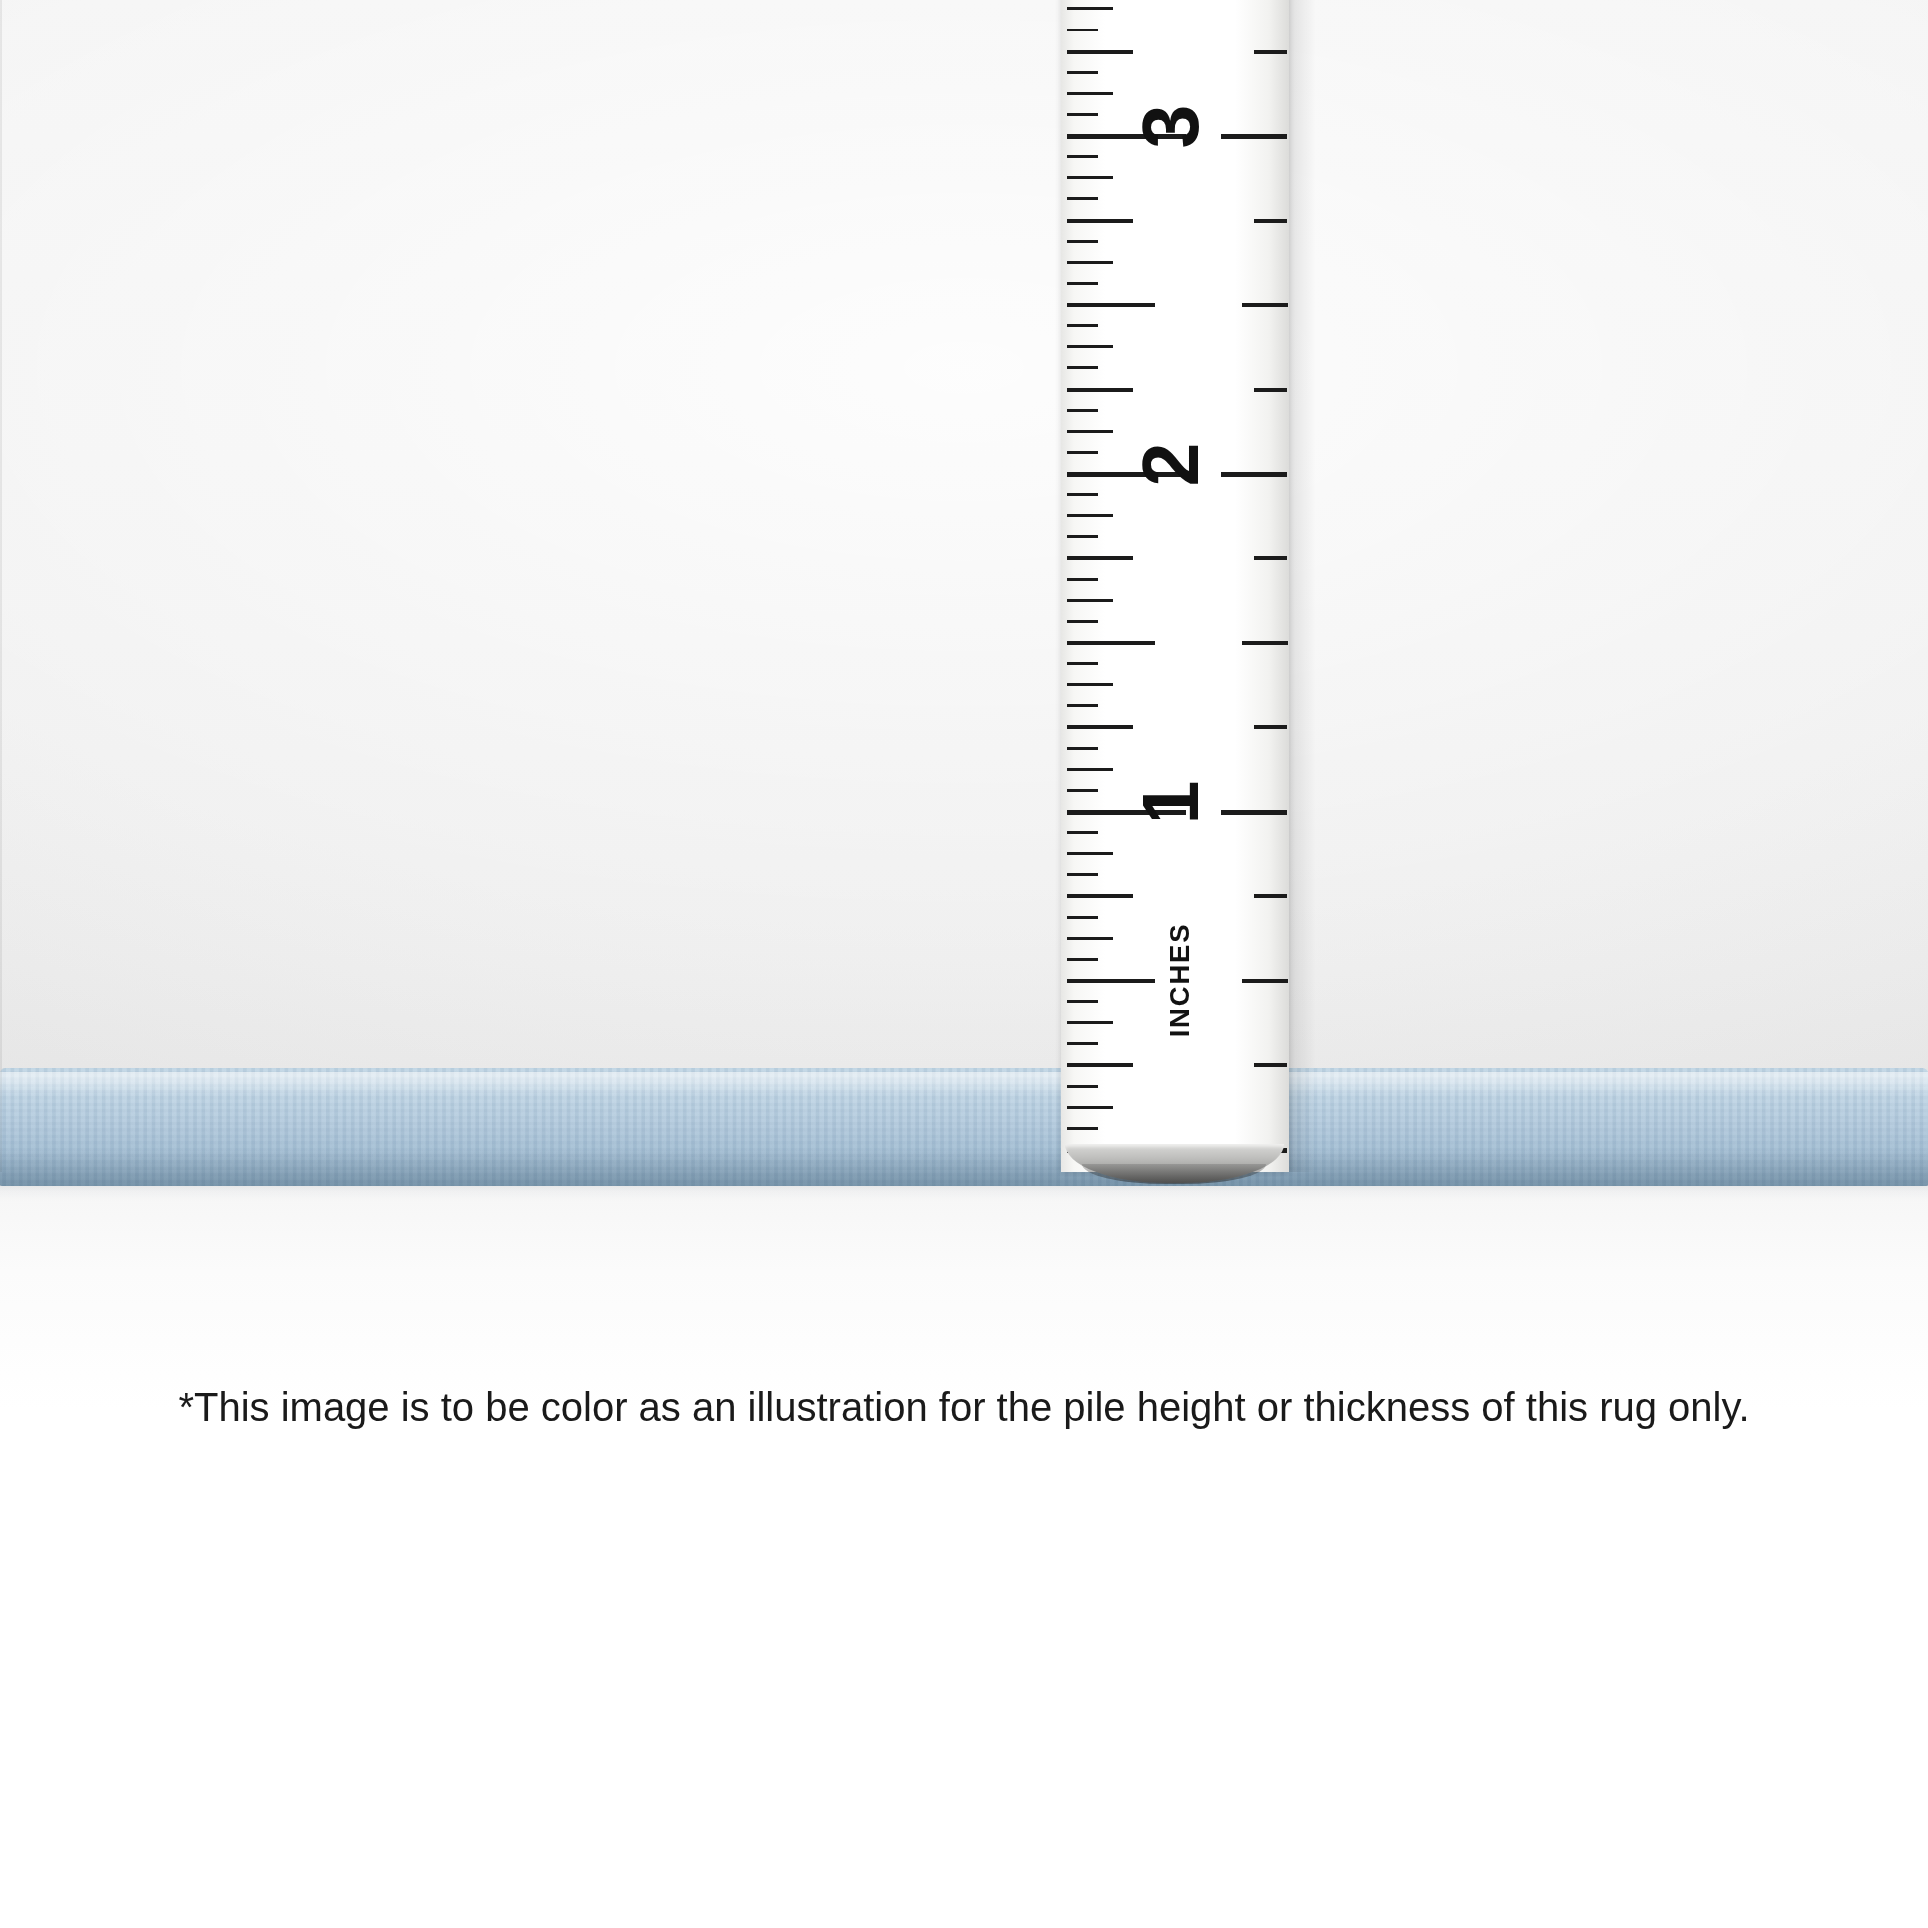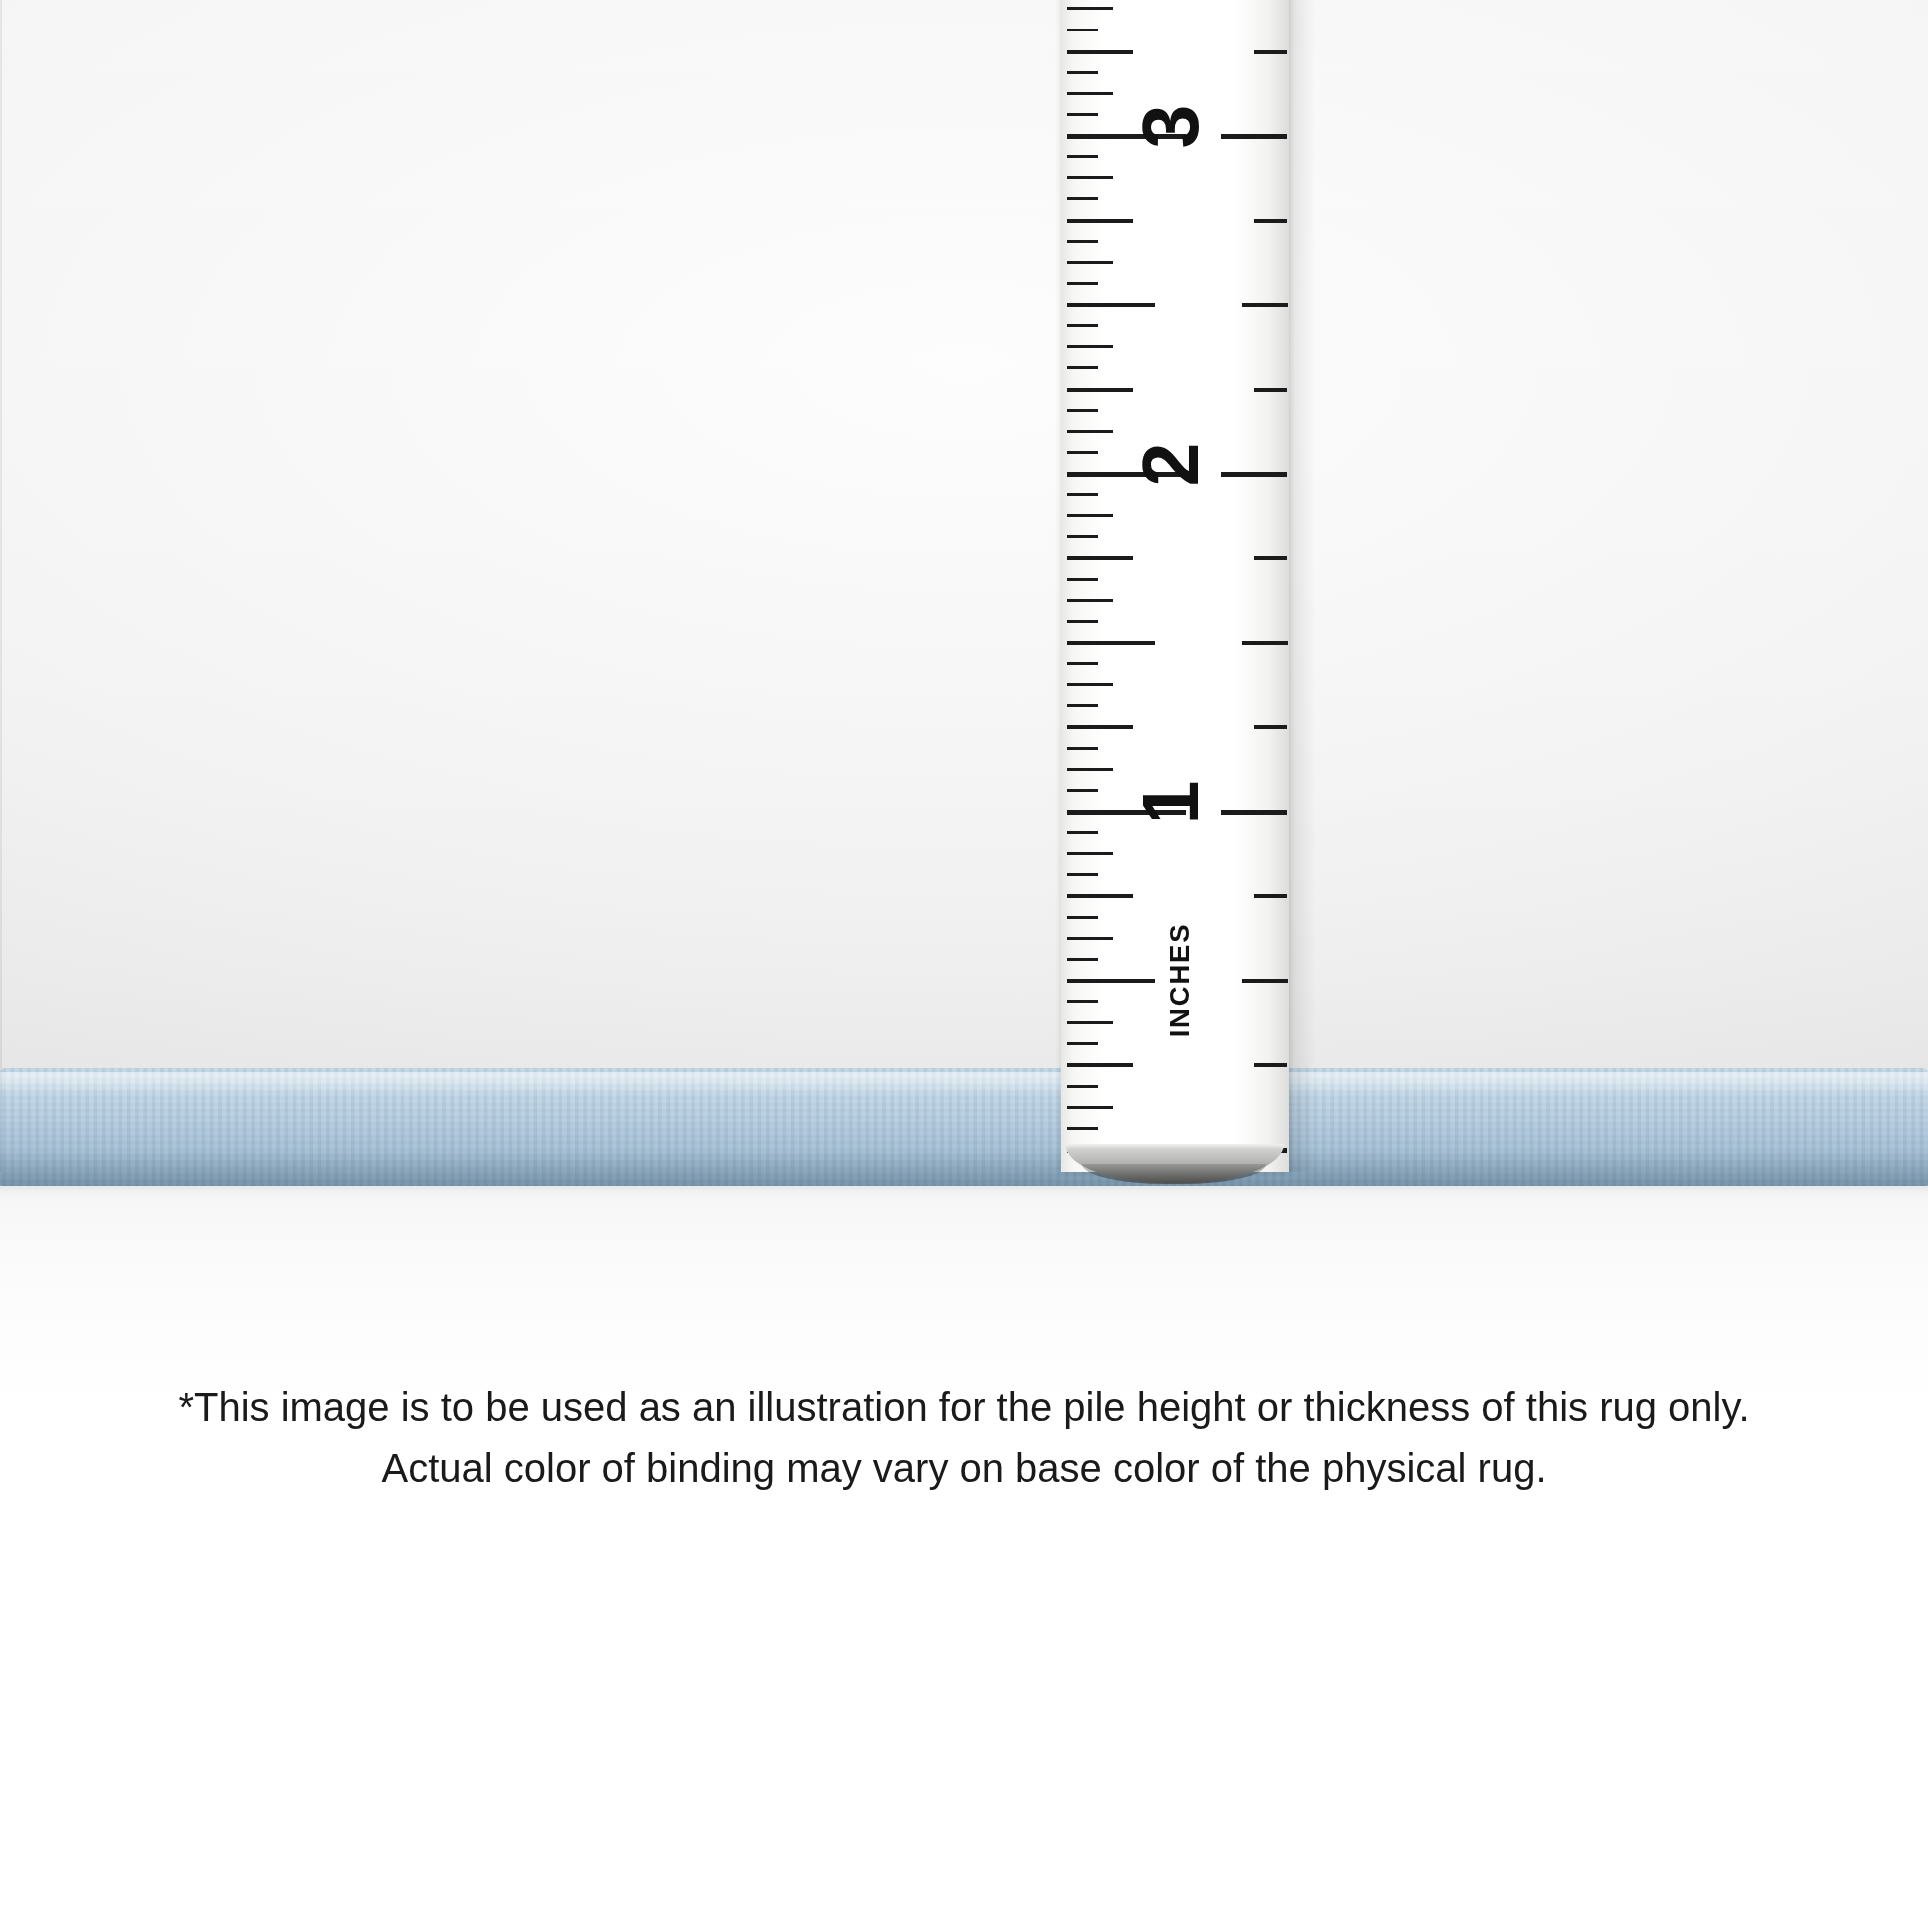--- a/index.html
+++ b/index.html
@@ -340,18 +340,17 @@
 
   <div class="ruler-num" id="num-1" style="left: 1120px; top: 757px;">1</div>
   <div class="ruler-num" id="num-2" style="left: 1120px; top: 419px;">2</div>
   <div class="ruler-num" id="num-3" style="left: 1120px; top: 81px;">3</div>
   <div class="ruler-label-inches" id="lbl-inches" style="left: 1102px; top: 964px;">INCHES</div>
 
   <div class="ruler-tip"></div>
   <div class="ruler-tip-dark"></div>
 
   <div class="caption">
-    <span class="line">*This image is to be used as an illustration for the pile height or thickness of this rug only.</span>
-    <span class="line">Actual color of binding may vary on base color of the physical rug.</span>
+    <span class="line">*This image is to be color as an illustration for the pile height or thickness of this rug only.</span>
   </div>
 
 </div>
 
 
 </body></html>

